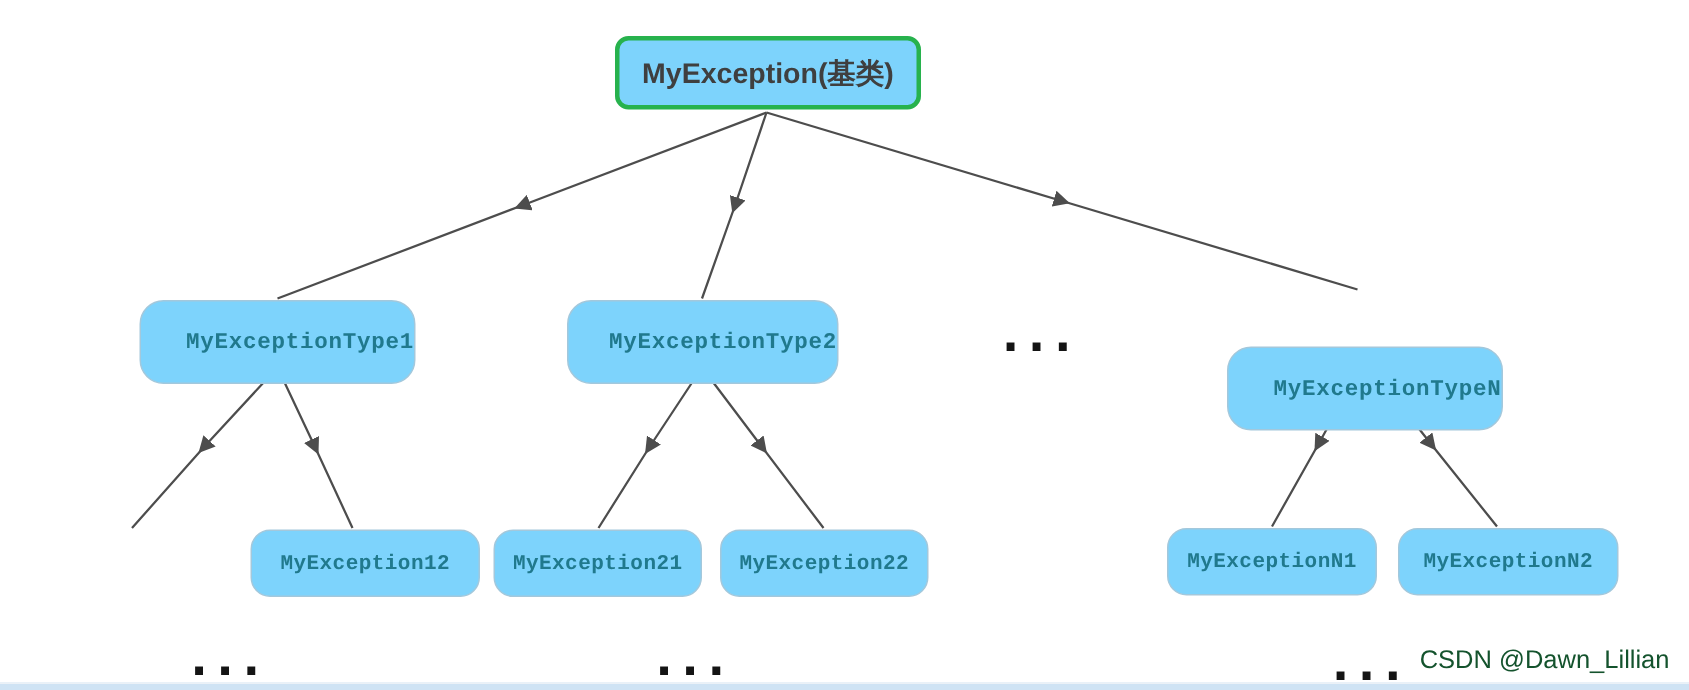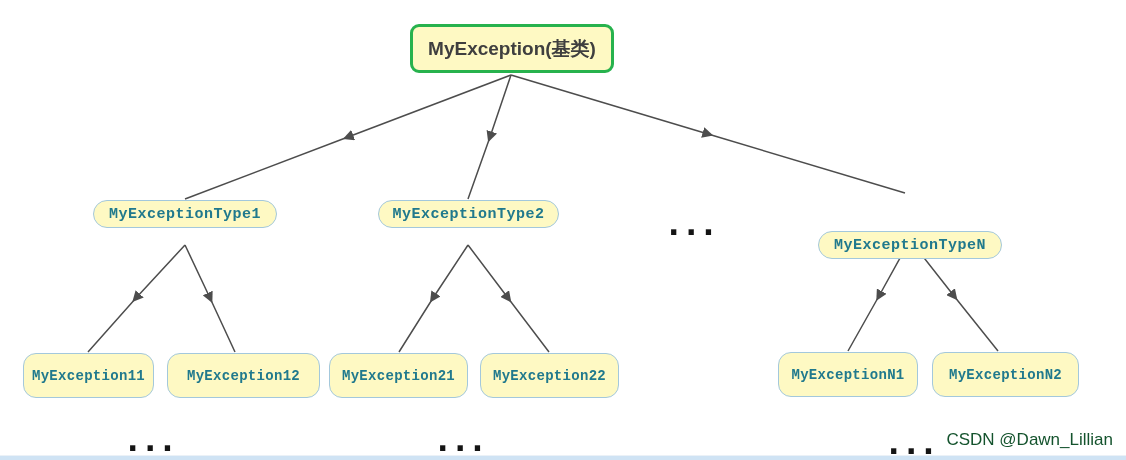--- a/index.html
+++ b/index.html
@@ -14,46 +14,47 @@
   .edges {
     position: absolute;
     left: 0; top: 0;
     width: 1126px; height: 460px;
     z-index: 1;
   }
   .node {
     position: absolute;
     z-index: 2;
     box-sizing: border-box;
-    background: #fef9c3;
+    background: #7dd3fc;
     display: flex;
     align-items: center;
     justify-content: center;
     text-align: center;
     white-space: nowrap;
   }
   .root-node {
     left: 410px; top: 24px;
     width: 204px; height: 49px;
     border: 3px solid #27b24d;
     border-radius: 9px;
     font-family: "Liberation Sans", sans-serif;
     font-weight: bold;
     font-size: 19px;
     color: #3f3f3f;
   }
   .type-node {
-    height: 28px;
+    height: 56px;
     border: 1.5px solid #a3c8dc;
     border-radius: 16px;
     font-family: "Liberation Mono", "DejaVu Sans Mono", monospace;
     font-weight: bold;
     font-size: 15px;
     letter-spacing: 0.5px;
     color: #20798d;
+    justify-content: flex-end;
   }
   .leaf-node {
     height: 45px;
     border: 1.5px solid #a3c8dc;
     border-radius: 13px;
     font-family: "Liberation Mono", "DejaVu Sans Mono", monospace;
     font-weight: bold;
     font-size: 14px;
     letter-spacing: 0.3px;
     color: #20798d;
@@ -137,23 +138,20 @@
   <div id="type1" class="node type-node">
     <span>MyExceptionType1</span>
   </div>
   <div id="type2" class="node type-node">
     <span>MyExceptionType2</span>
   </div>
   <div id="typeN" class="node type-node">
     <span>MyExceptionTypeN</span>
   </div>
 
-  <div id="leaf11" class="node leaf-node">
-    <span>MyException11</span>
-  </div>
   <div id="leaf12" class="node leaf-node">
     <span>MyException12</span>
   </div>
   <div id="leaf21" class="node leaf-node">
     <span>MyException21</span>
   </div>
   <div id="leaf22" class="node leaf-node">
     <span>MyException22</span>
   </div>
   <div id="leafN1" class="node leaf-node">

